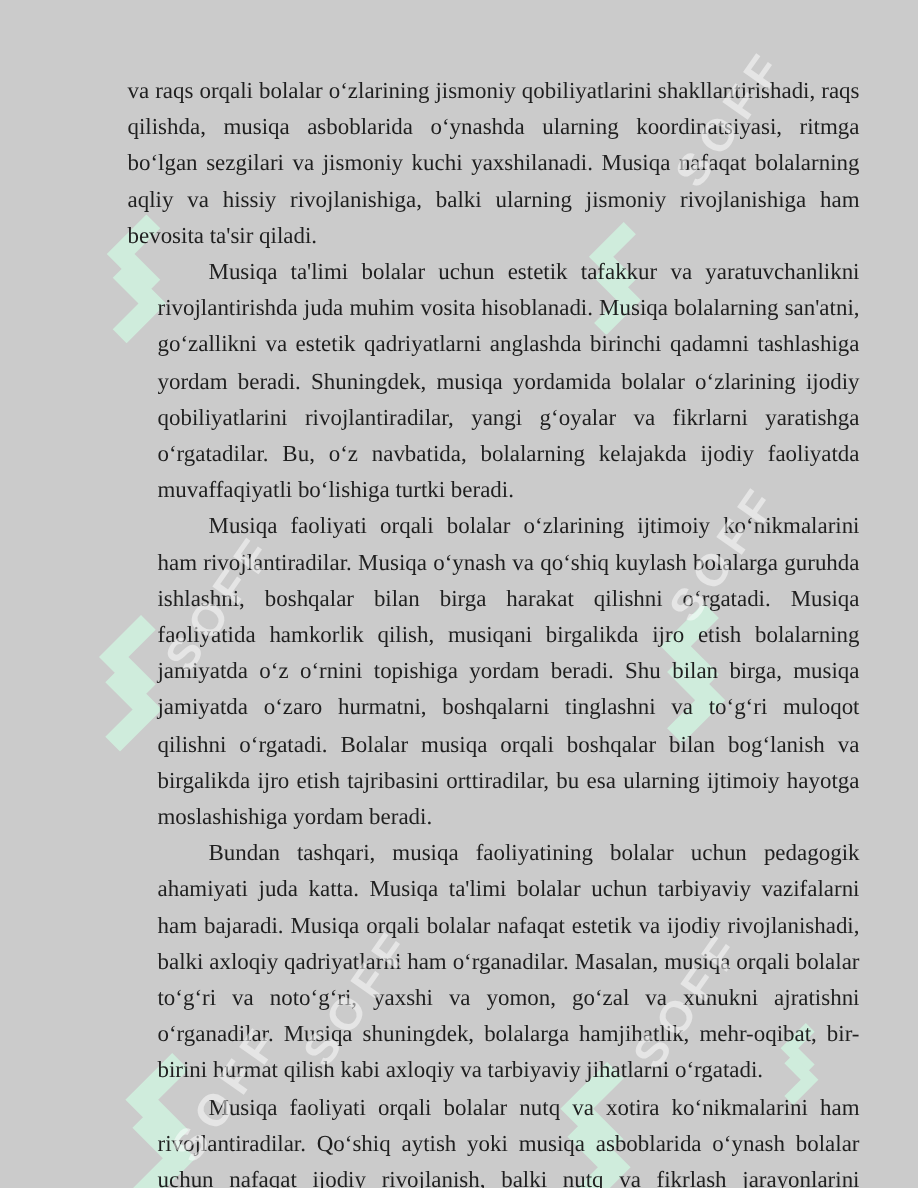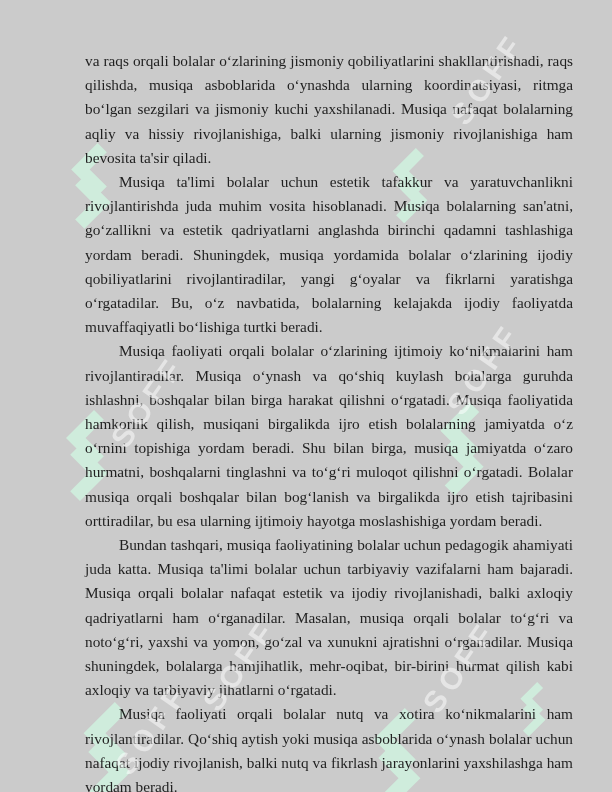--- a/index.html
+++ b/index.html
@@ -55,21 +55,21 @@
     position: absolute;
     left: 85px; top: 49px;
     width: 488px;
     z-index: 1;
     color: #1f1f1f;
     font-size: 15.3px;
     line-height: 24.2px;
     text-align: justify;
   }
   .content p { margin: 0; padding: 0; }
-  .content p.indent { text-indent: 34px; }
+  .content p.indent { text-indent: 34px; margin-left: 20px; }
 </style>
 </head>
 <body>
 
 <div class="page">
 
   <svg class="wm-glyph g1" viewBox="0 0 100 130" aria-hidden="true">
     <polygon points="60,0 20,40 60,80 74,66 48,40 74,14"></polygon>
     <polygon points="40,50 80,90 40,130 26,116 52,90 26,64"></polygon>
   </svg>

